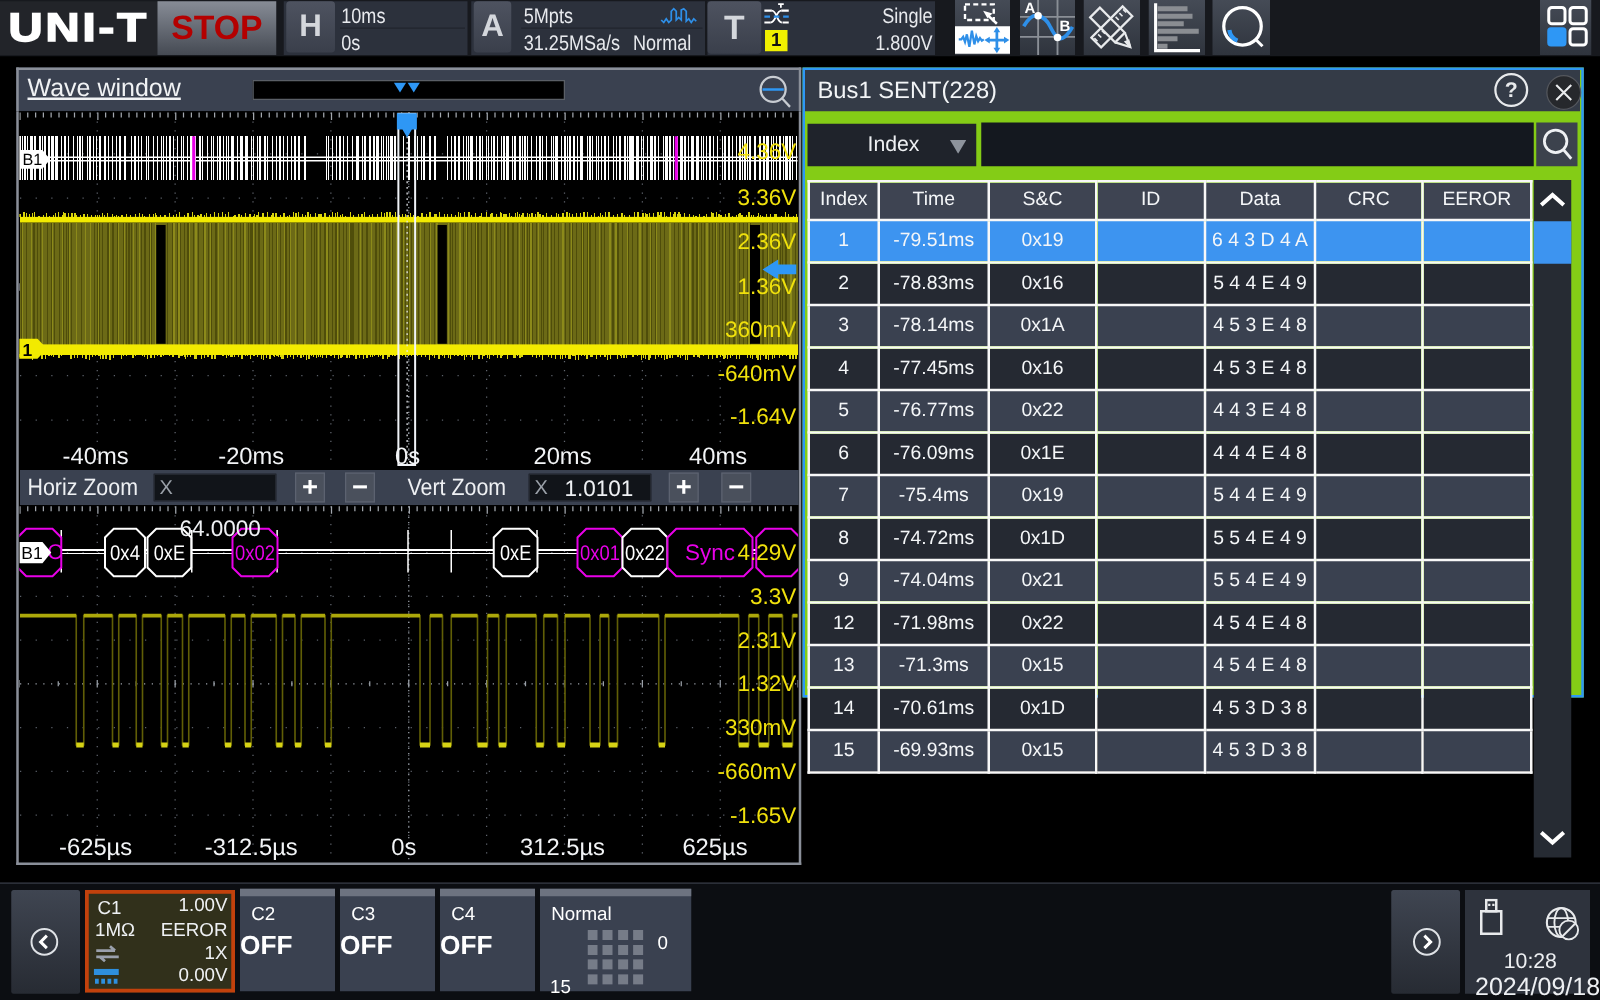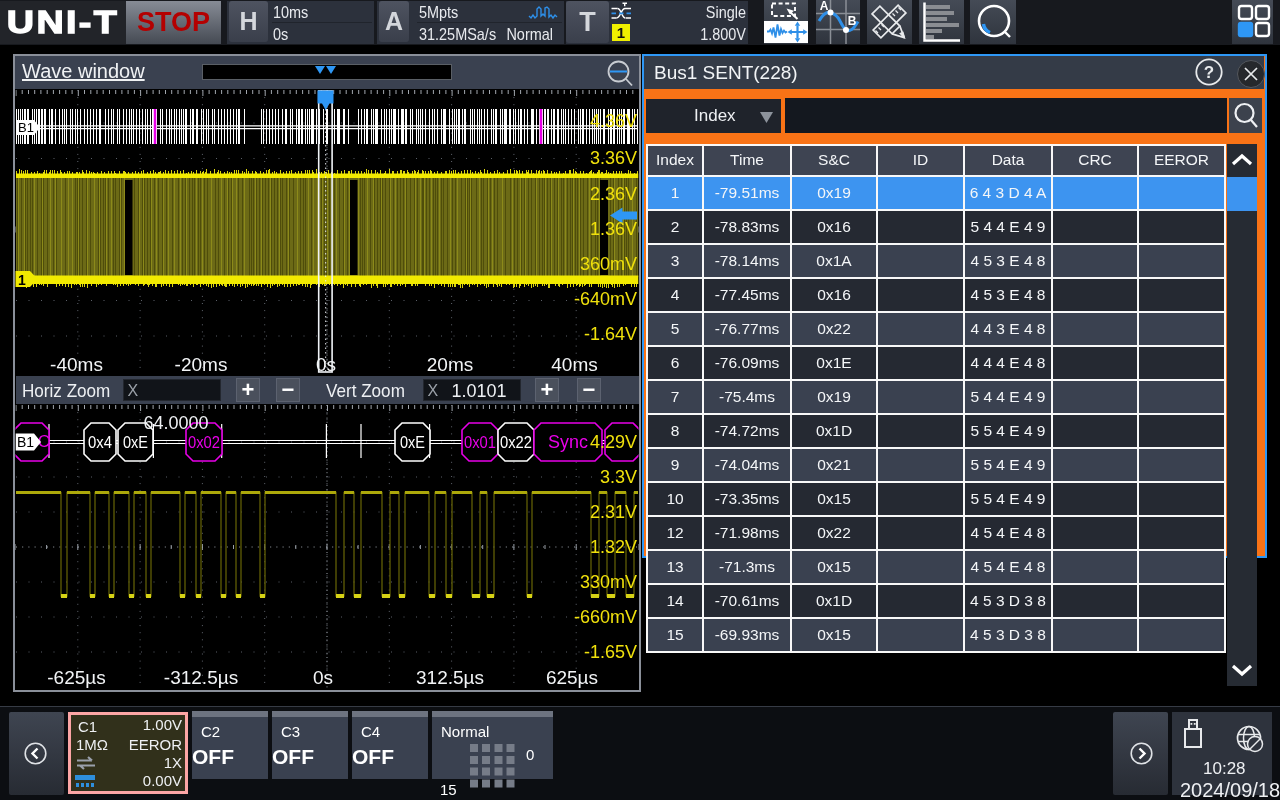--- a/index.html
+++ b/index.html
@@ -11,32 +11,32 @@
 #logo{position:absolute;left:0;top:1px;width:126px;height:43px;background:#222429;color:#fff;display:flex;align-items:center;justify-content:center;font-size:32px;font-weight:bold;letter-spacing:2px;transform:scaleX(1.18);-webkit-text-stroke:1.3px #fff;}
 #stop{position:absolute;left:126px;top:1px;width:95px;height:43px;background:linear-gradient(#878c96,#454a53);color:#b40000;display:flex;align-items:center;justify-content:center;font-size:27px;font-weight:bold;}
 .t17{font-size:17px;color:#e8eaee;transform:scaleX(0.85);transform-origin:0 50%;}
 .t17r{font-size:17px;color:#e8eaee;transform:scaleX(0.85);transform-origin:100% 50%;text-align:right;}
 #wavehead{position:absolute;left:13px;top:54px;width:628px;height:35px;background:#3a4150;border-top:2px solid #8a8f99;border-left:2px solid #8a8f99;border-right:2px solid #8a8f99;}
 #waveplot{position:absolute;left:13px;top:89px;width:628px;height:603px;background:#000;border-left:2.5px solid #8a8f99;border-right:2.5px solid #8a8f99;border-bottom:2.5px solid #8a8f99;}
 #zoombar{position:absolute;left:15.5px;top:376px;width:623px;height:28px;background:#3a4150;z-index:5;}
 .zlabel{position:absolute;top:4px;font-size:19px;color:#eef0f3;transform:scaleX(0.9);transform-origin:0 50%;}
 .zbox{position:absolute;top:3px;height:22px;background:#111419;border:1px solid #23272f;color:#eef0f3;}
 .zbtn{position:absolute;top:2px;width:24px;height:24px;background:#4a505c;border:1px solid #5c6270;color:#fff;display:flex;align-items:center;justify-content:center;font-size:22px;font-weight:bold;}
-#rpanel{position:absolute;left:642px;top:54px;width:625px;height:504px;background:#f97316;border:2.5px solid #2e97f5;}
+#rpanel{position:absolute;left:642px;top:54px;width:625px;height:504px;background:#84cc16;border:2.5px solid #2e97f5;}
 #rphead{position:absolute;left:0;top:0;width:620px;height:33px;background:#343b47;color:#f2f4f6;font-size:19px;}
 #stable{position:absolute;left:2px;top:88px;border-collapse:collapse;table-layout:fixed;}
 #stable td{border:2px solid #f8f8f8;text-align:center;color:#f4f6f8;font-size:15.5px;overflow:hidden;white-space:nowrap;}
 #stable tr.h td{height:30.5px;background:#3e4452;}
 #stable tr td{height:34px;}
 #stable tr.hl td{background:#3d94f0;}
 #stable tr.dk td{background:#252932;}
 #stable tr.lt td{background:#3a4150;}
 #botbar{position:absolute;left:0;top:706px;width:1280px;height:94px;background:#0c0e12;border-top:1.5px solid #363b45;}
 .cbtn{position:absolute;top:5px;height:83px;background:linear-gradient(#3f4551,#272b33);border-radius:2px;}
-.chbox{position:absolute;top:4px;width:76px;height:68px;background:#3a4150;border-top:6px solid #6d7380;color:#fff;}
+.chbox{position:absolute;top:4px;width:76px;height:82px;background:#3a4150;border-top:6px solid #6d7380;color:#fff;}
 .chlab{position:absolute;left:9px;top:6px;font-size:15px;}
 .choff{position:absolute;left:0;top:28px;width:100%;text-align:left;font-size:21px;font-weight:bold;}
 </style></head>
 <body>
 <div id="topbar">
   <div id="logo">UNI-T</div>
   <div id="stop">STOP</div>
   <div class="sect" style="left:227px;width:147px;"></div>
   <div class="lbox" style="left:229px;width:39px;">H</div>
   <div class="abs t17" style="left:273px;top:3px;">10ms</div>
@@ -403,29 +403,20 @@
 <tr class="lt">
           <td>9</td>
           <td>-74.04ms</td>
           <td>0x21</td>
           <td></td>
           <td>5 5 4 E 4 9</td>
           <td></td>
           <td></td>
         </tr>
 <tr class="dk">
-          <td>10</td>
-          <td>-73.35ms</td>
-          <td>0x15</td>
-          <td></td>
-          <td>5 5 4 E 4 9</td>
-          <td></td>
-          <td></td>
-        </tr>
-<tr class="dk">
           <td>12</td>
           <td>-71.98ms</td>
           <td>0x22</td>
           <td></td>
           <td>4 5 4 E 4 8</td>
           <td></td>
           <td></td>
         </tr>
 <tr class="lt">
           <td>13</td>
@@ -468,21 +459,21 @@
   </div>
 </div>
 
 <div id="botbar">
   <div class="cbtn" style="left:9px;width:55px;">
     <svg style="position:absolute;left:15px;top:30px;" width="23" height="23" viewBox="0 0 23 23">
       <circle cx="11.5" cy="11.5" r="10.3" fill="none" stroke="#dfe2e6" stroke-width="1.6"></circle>
       <path d="M13.5 6.5L8.5 11.5L13.5 16.5" fill="none" stroke="#fff" stroke-width="2.4"></path>
     </svg>
   </div>
-  <div class="abs" style="left:68px;top:5px;width:120px;height:82px;background:#31301b;border:3px solid #fca5a5;color:#eef0f3;font-size:15px;">
+  <div class="abs" style="left:68px;top:5px;width:120px;height:82px;background:#31301b;border:3px solid #c2410c;color:#eef0f3;font-size:15px;">
     <span style="position:absolute;left:7px;top:3px;">C1</span>
       <span style="position:absolute;right:3px;top:1px;">1.00V</span>
     <span style="position:absolute;left:5px;top:21px;">1MΩ</span>
       <span style="position:absolute;right:3px;top:21px;">EEROR</span>
     <span style="position:absolute;right:3px;top:39px;">1X</span>
     <span style="position:absolute;right:3px;top:57px;margin-left:34px;">0.00V</span>
     <svg style="position:absolute;left:4px;top:41px;" width="22" height="14" viewBox="0 0 22 14">
       <path d="M2 4.5H17M17 4.5L13 1M2 9.5H20M5 9.5L9 13" stroke="#9aa0ac" stroke-width="2.2" fill="none"></path>
     </svg>
     <svg style="position:absolute;left:4px;top:60px;" width="22" height="14" viewBox="0 0 22 14">

